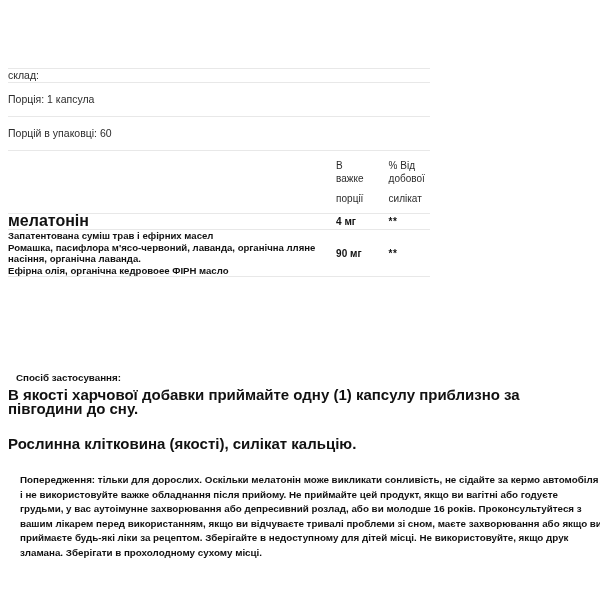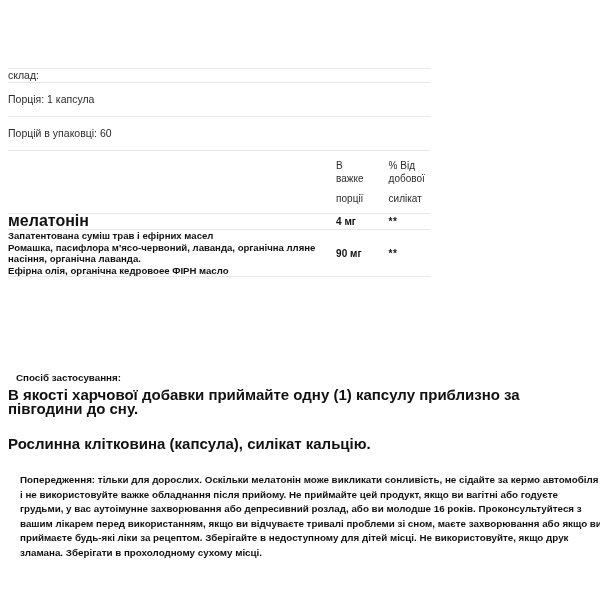--- a/index.html
+++ b/index.html
@@ -231,20 +231,20 @@
   <div class="prose" id="s-usage-heading">
     <p class="sec-heading">Спосіб застосування:</p>
   </div>
 
   <div class="prose" id="s-usage-text">
     <p class="sec-text">В якості харчової добавки приймайте одну (1) капсулу приблизно за півгодини до сну.</p>
   </div>
 
 
   <div class="prose" id="s-other-text">
-    <p class="sec-text">Рослинна клітковина (капсула), силікат кальцію.</p>
+    <p class="sec-text">Рослинна клітковина (якості), силікат кальцію.</p>
   </div>
 
   <div class="prose" id="s-warning">
     <p class="warning-block">Попередження: тільки для дорослих. Оскільки мелатонін може викликати сонливість, не сідайте за кермо автомобіля і не використовуйте важке обладнання після прийому. Не приймайте цей продукт, якщо ви вагітні або годуєте грудьми, у вас аутоімунне захворювання або депресивний розлад, або ви молодше 16 років. Проконсультуйтеся з вашим лікарем перед використанням, якщо ви відчуваєте тривалі проблеми зі сном, маєте захворювання або якщо ви приймаєте будь-які ліки за рецептом. Зберігайте в недоступному для дітей місці. Не використовуйте, якщо друк зламана. Зберігати в прохолодному сухому місці.</p>
   </div>
 
 </div>
 
 </body></html>

